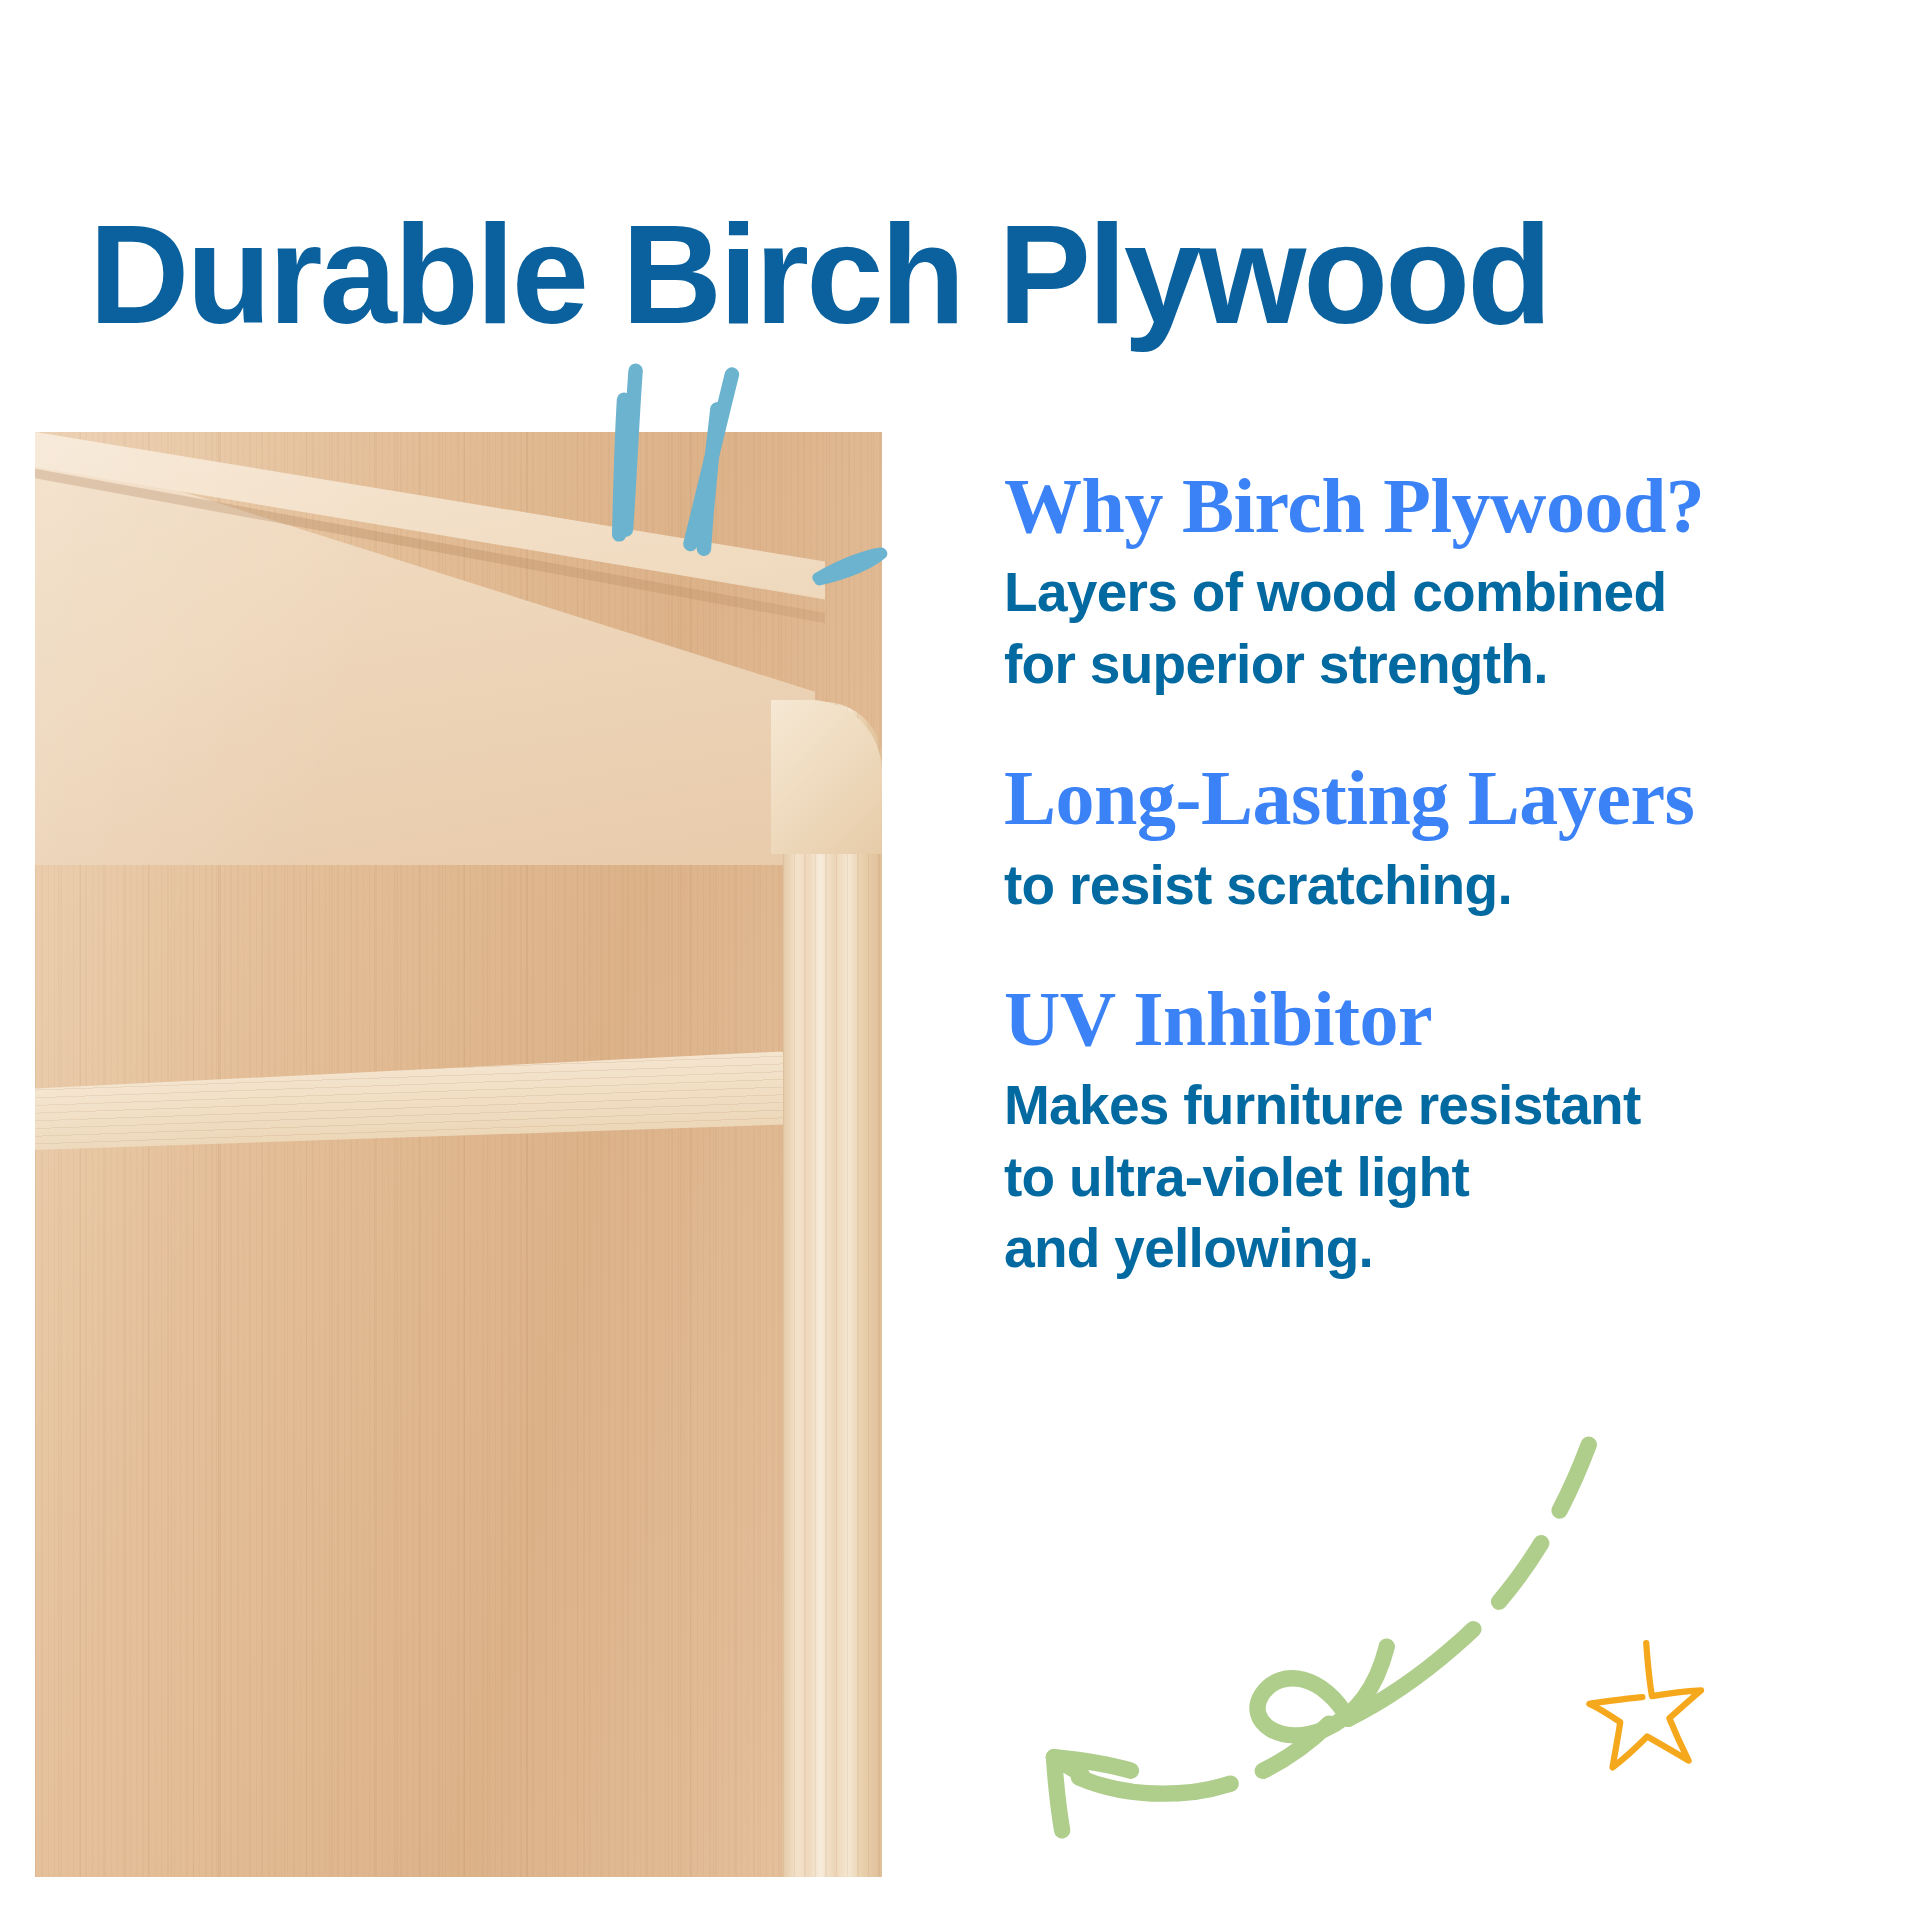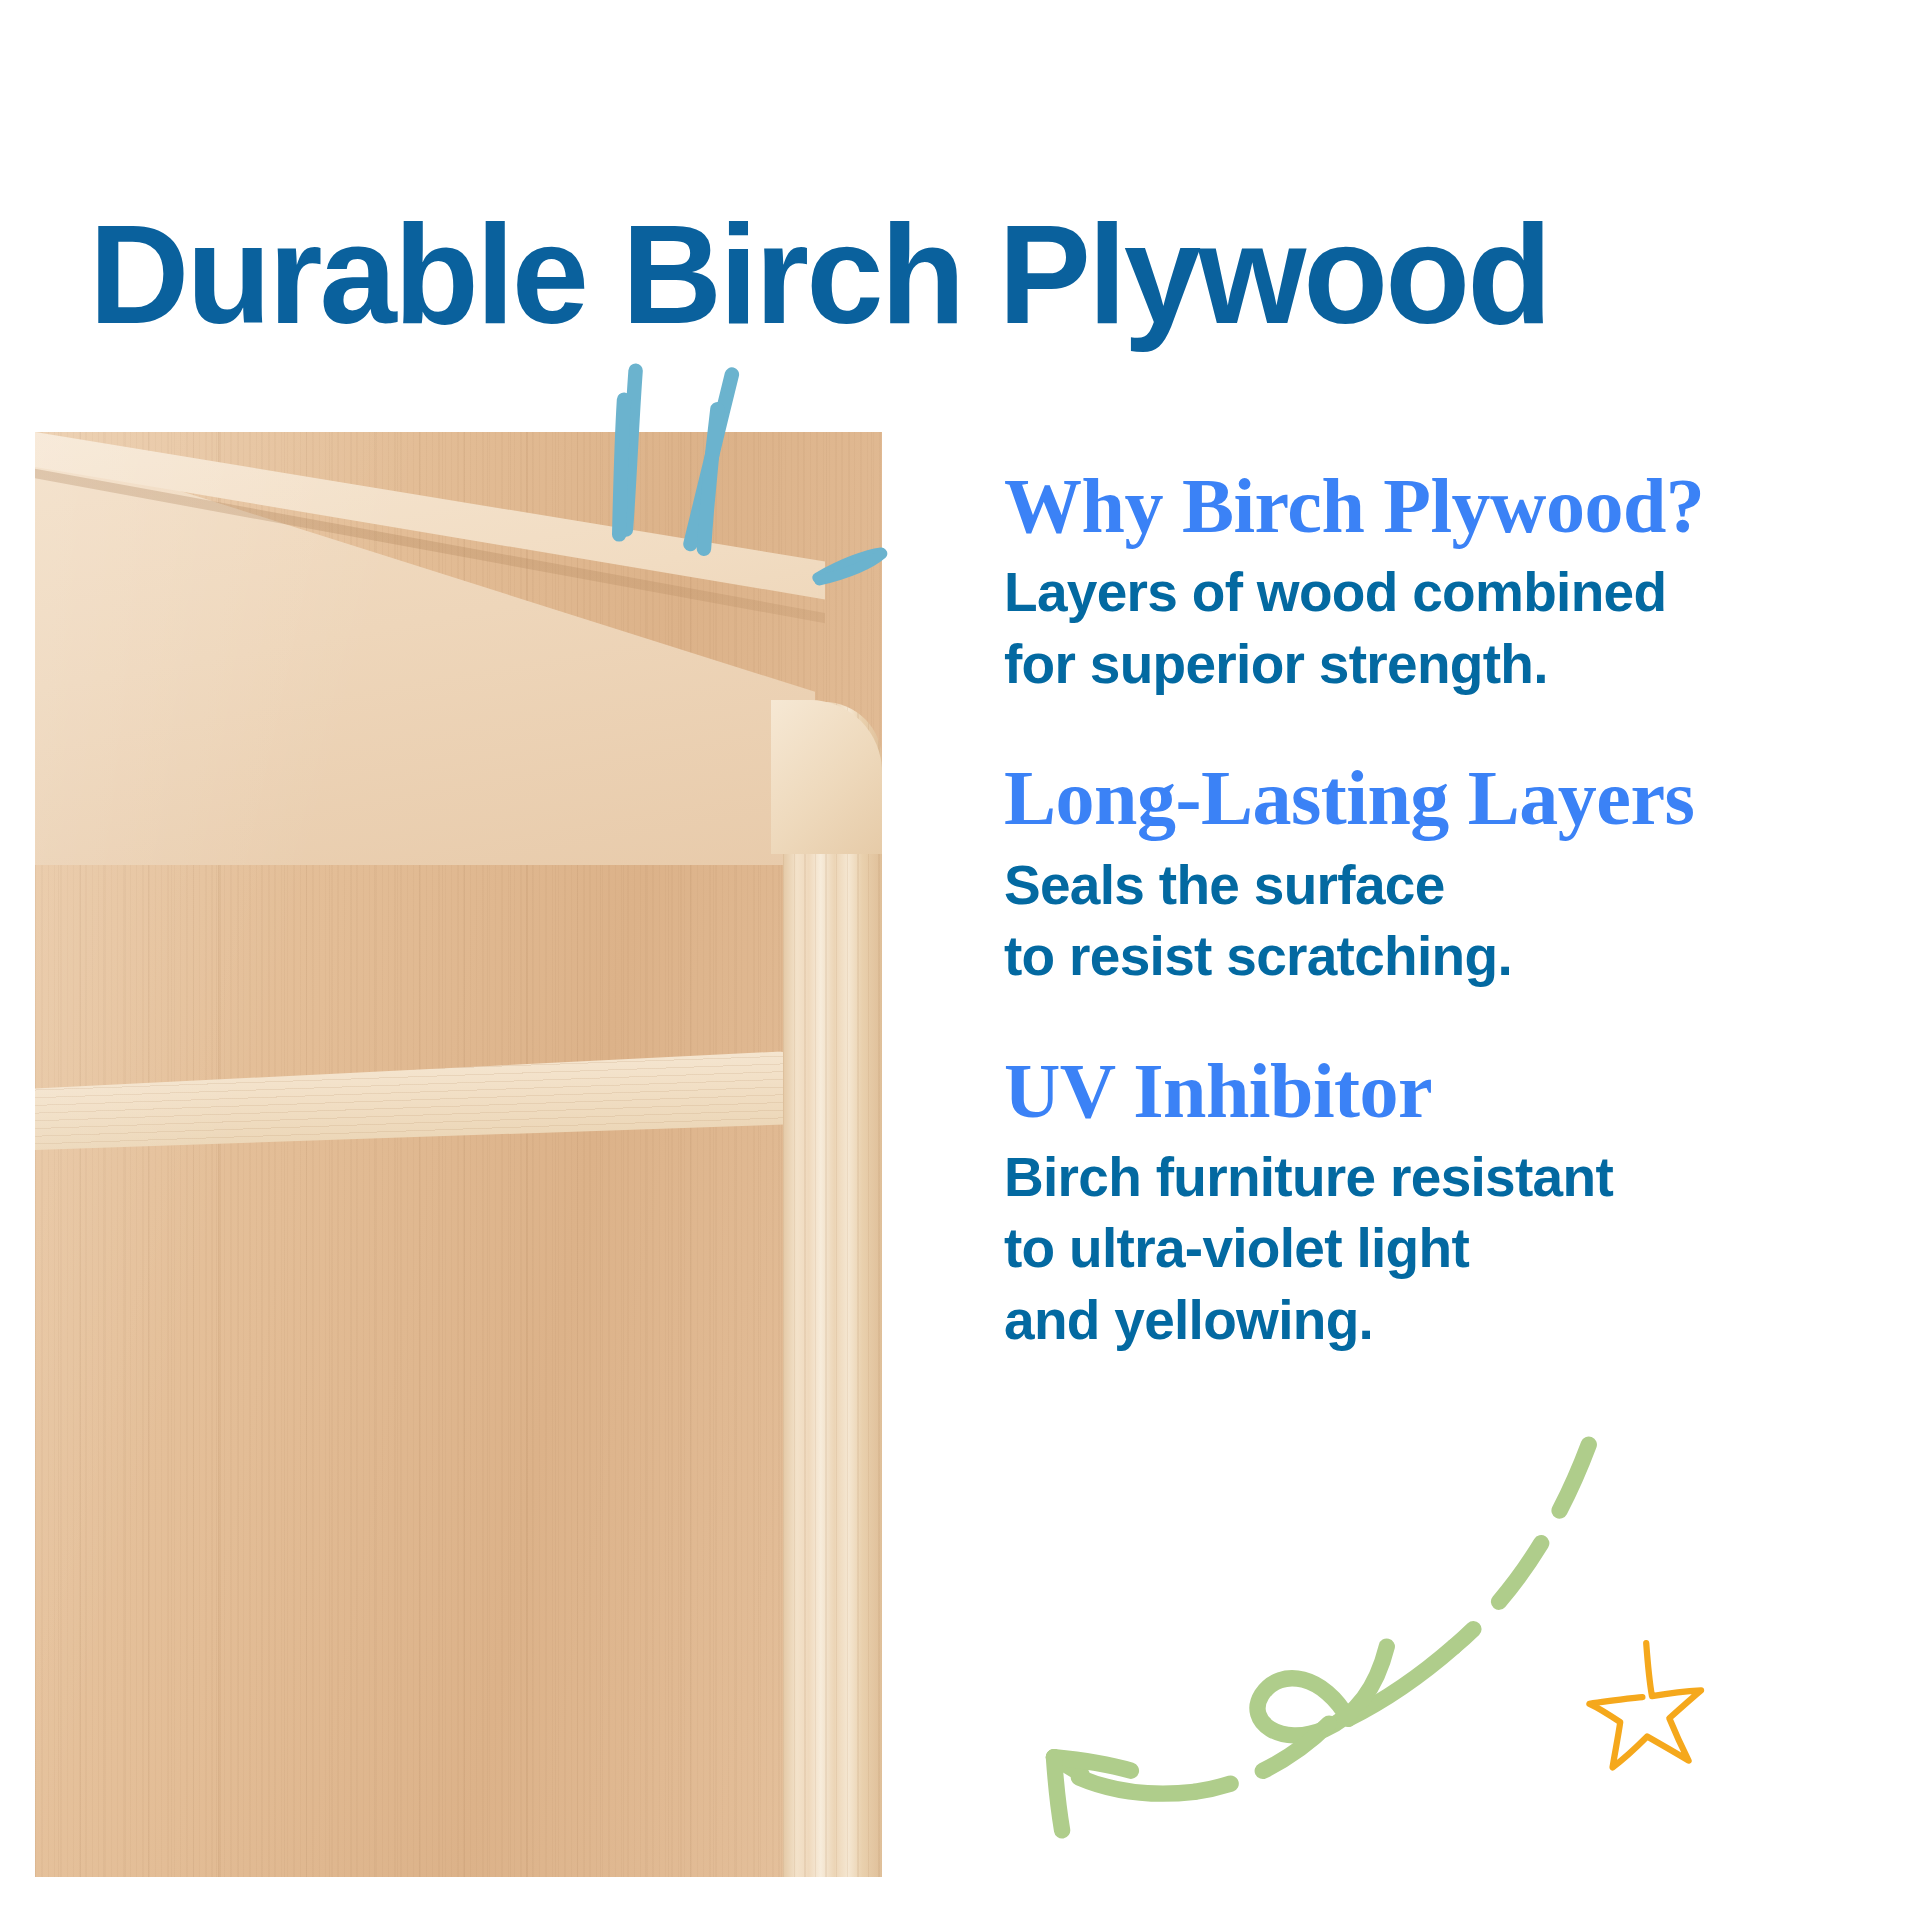--- a/index.html
+++ b/index.html
@@ -214,29 +214,28 @@
       <div class="feature-heading">Why Birch Plywood?</div>
       <div class="feature-body">
         <span class="ln">Layers of wood combined</span>
         <span class="ln">for superior strength.</span>
       </div>
     </div>
 
     <div class="feature">
       <div class="feature-heading">Long-Lasting Layers</div>
       <div class="feature-body">
-        <span class="ln">Seals the surface</span>
         <span class="ln">to resist scratching.</span>
       </div>
     </div>
 
     <div class="feature">
       <div class="feature-heading">UV Inhibitor</div>
       <div class="feature-body">
-        <span class="ln">Birch furniture resistant</span>
+        <span class="ln">Makes furniture resistant</span>
         <span class="ln">to ultra-violet light</span>
         <span class="ln">and yellowing.</span>
       </div>
     </div>
 
   </div>
 </div>
 
 
 </body></html>

